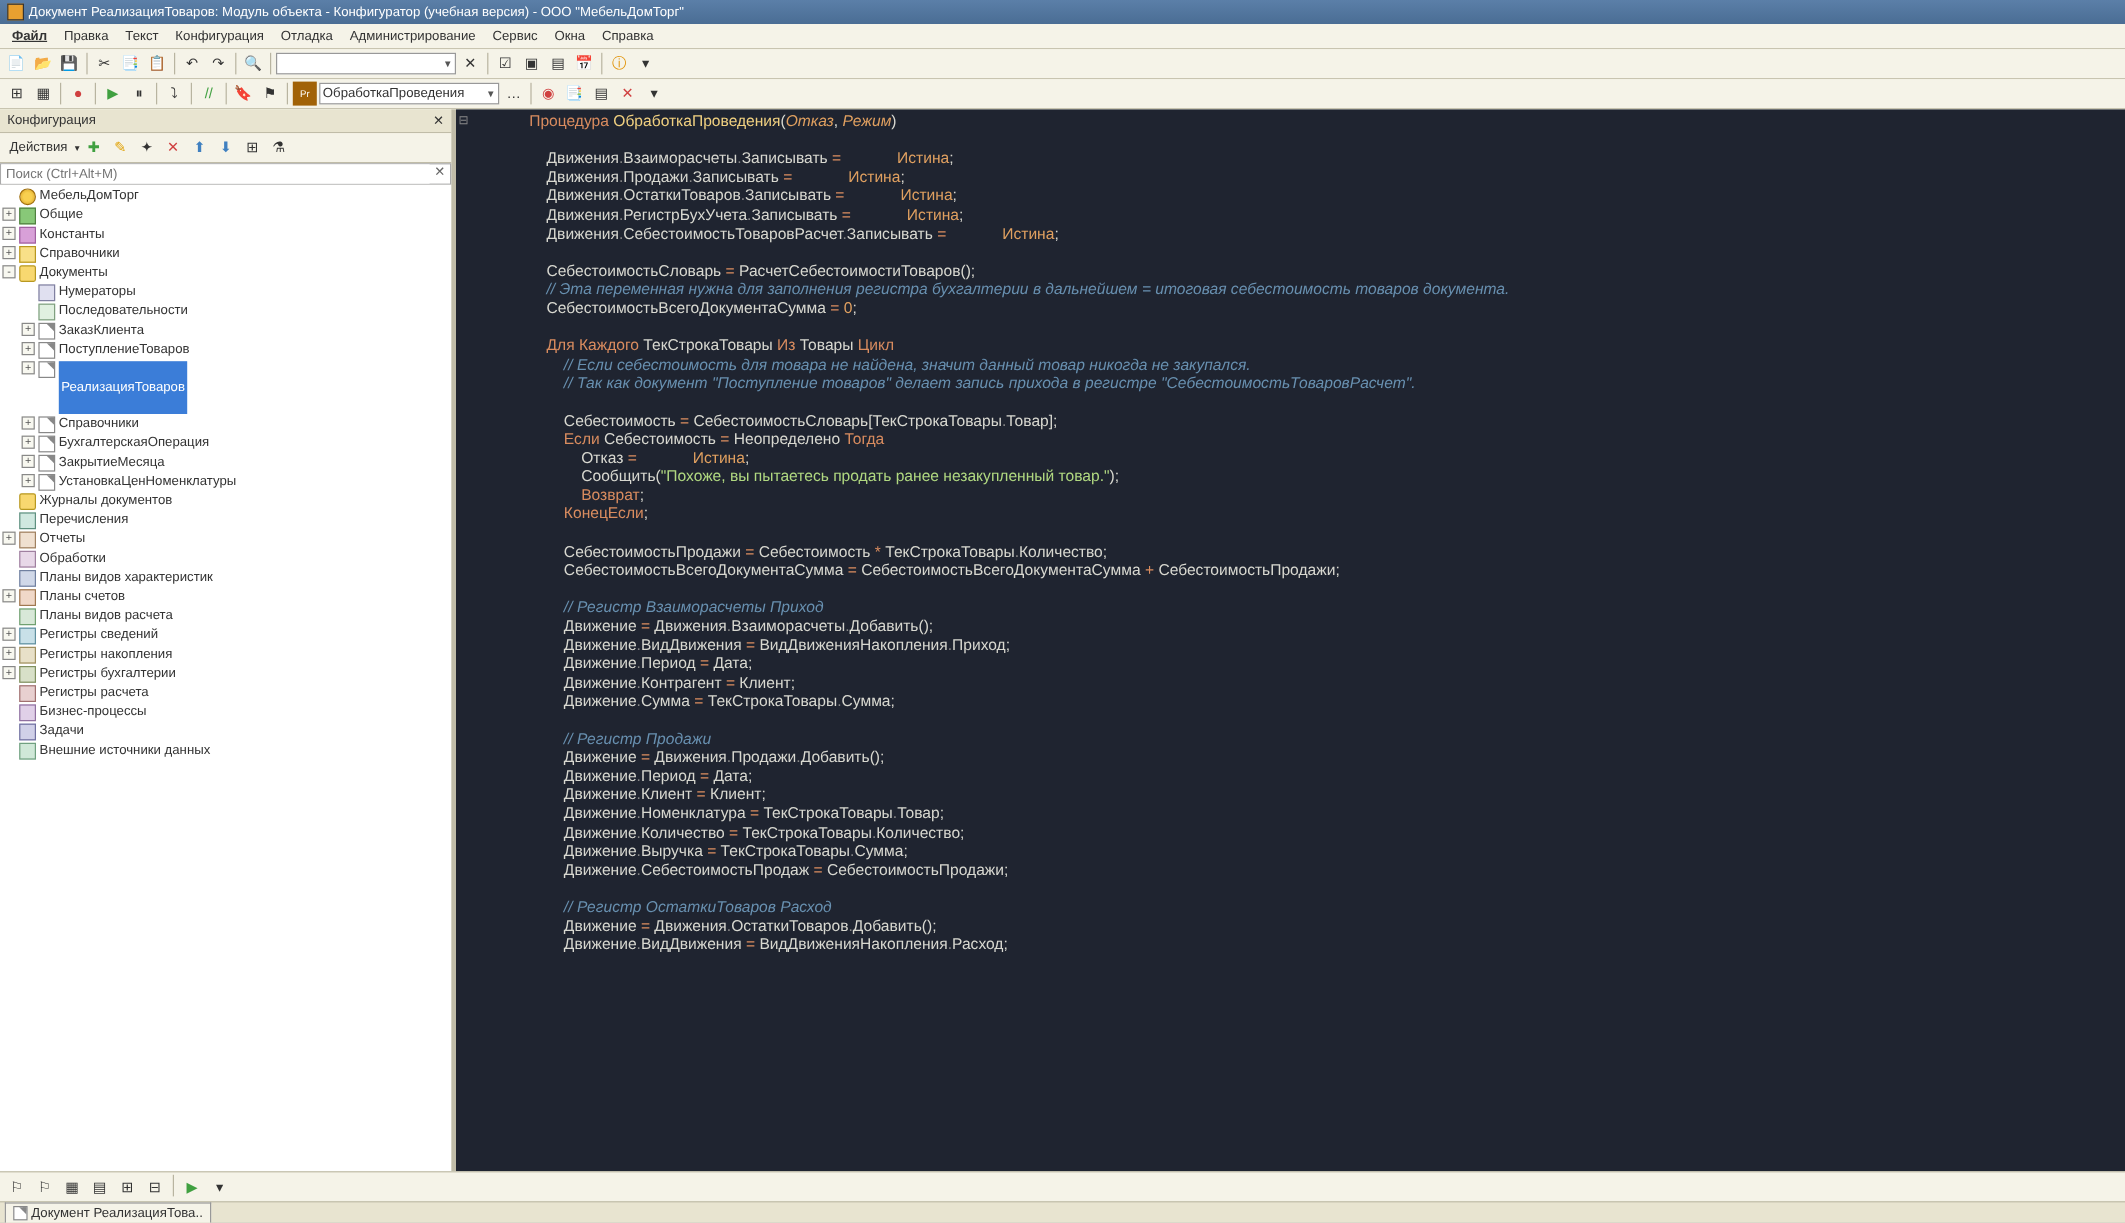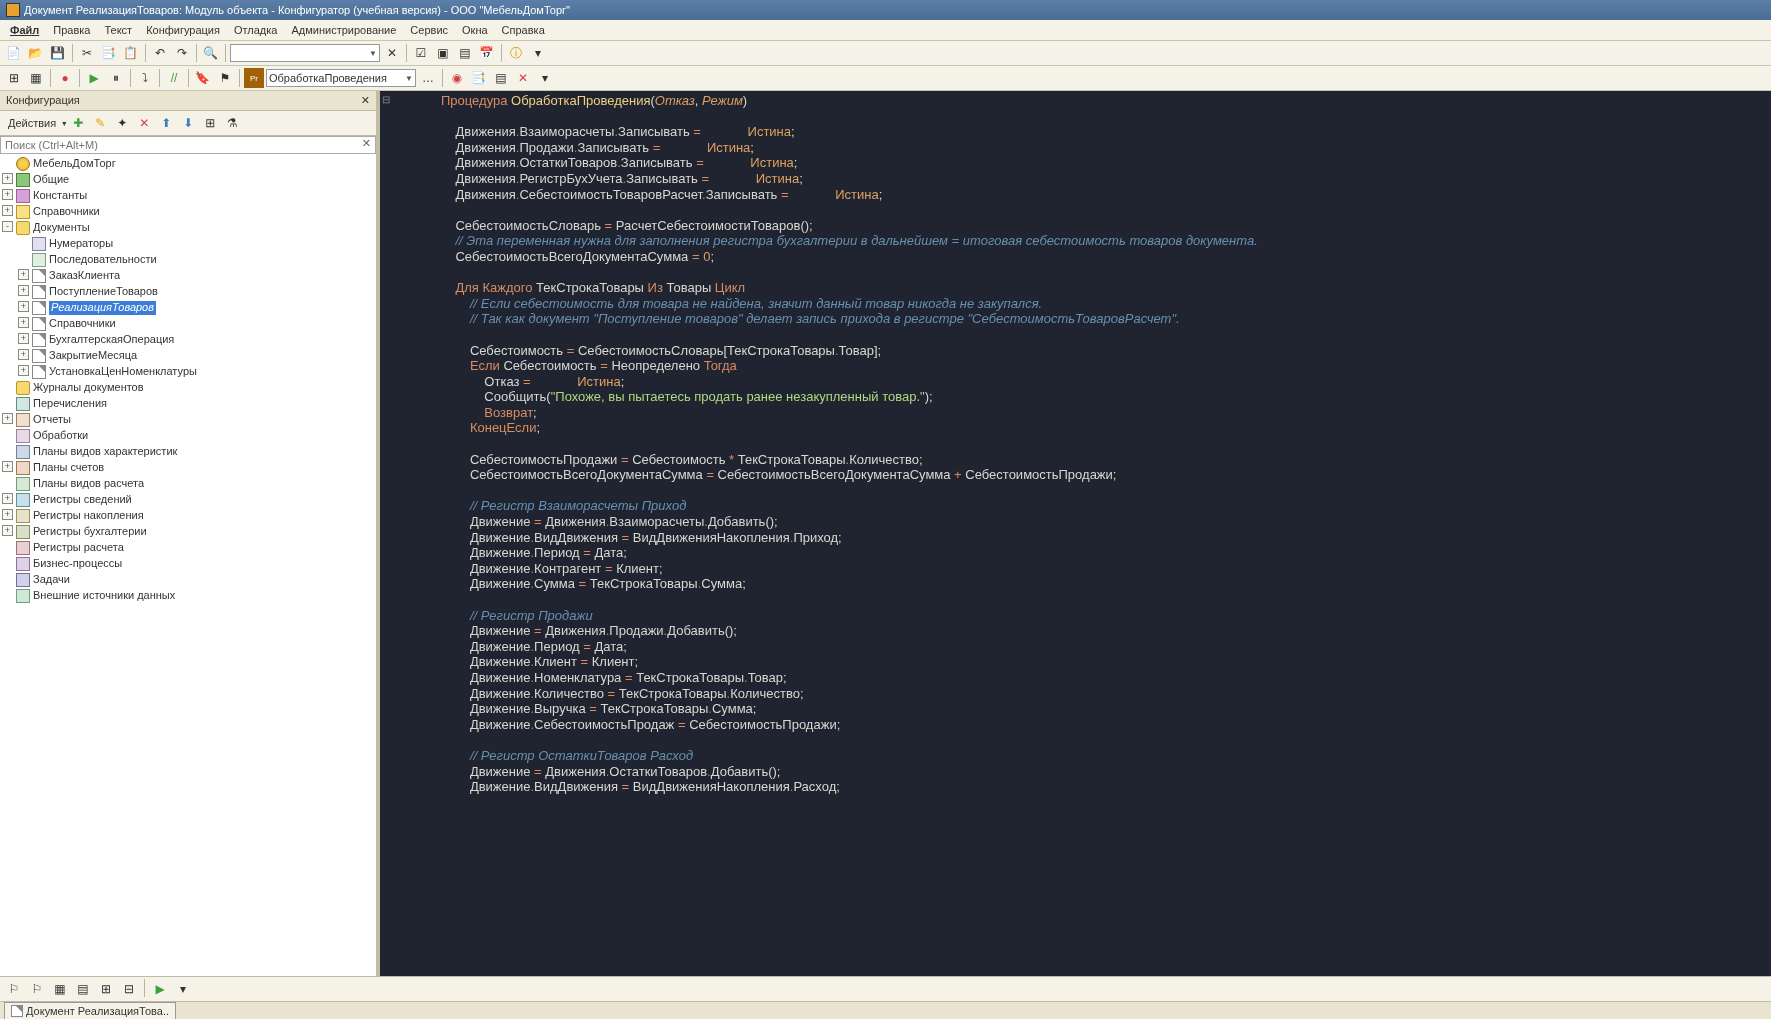--- a/index.html
+++ b/index.html
@@ -214,21 +214,21 @@
           <span>ЗаказКлиента</span>
         </div>
         <div class="tnode" style="padding-left: 18px;">
           <span class="exp">+</span>
           <span class="ticon doc"></span>
           <span>ПоступлениеТоваров</span>
         </div>
         <div class="tnode" style="padding-left: 18px;">
           <span class="exp">+</span>
           <span class="ticon doc"></span>
-          <span class="selected" style="padding: 0px 2px; font-style: italic;">РеализацияТоваров</span>
+          <span class="selected" style="padding: 16px 2px;">РеализацияТоваров</span>
         </div>
         <div class="tnode" style="padding-left: 18px;">
           <span class="exp">+</span>
           <span class="ticon doc"></span>
           <span>Справочники</span>
         </div>
         <div class="tnode" style="padding-left: 18px;">
           <span class="exp">+</span>
           <span class="ticon doc"></span>
           <span>БухгалтерскаяОперация</span>

